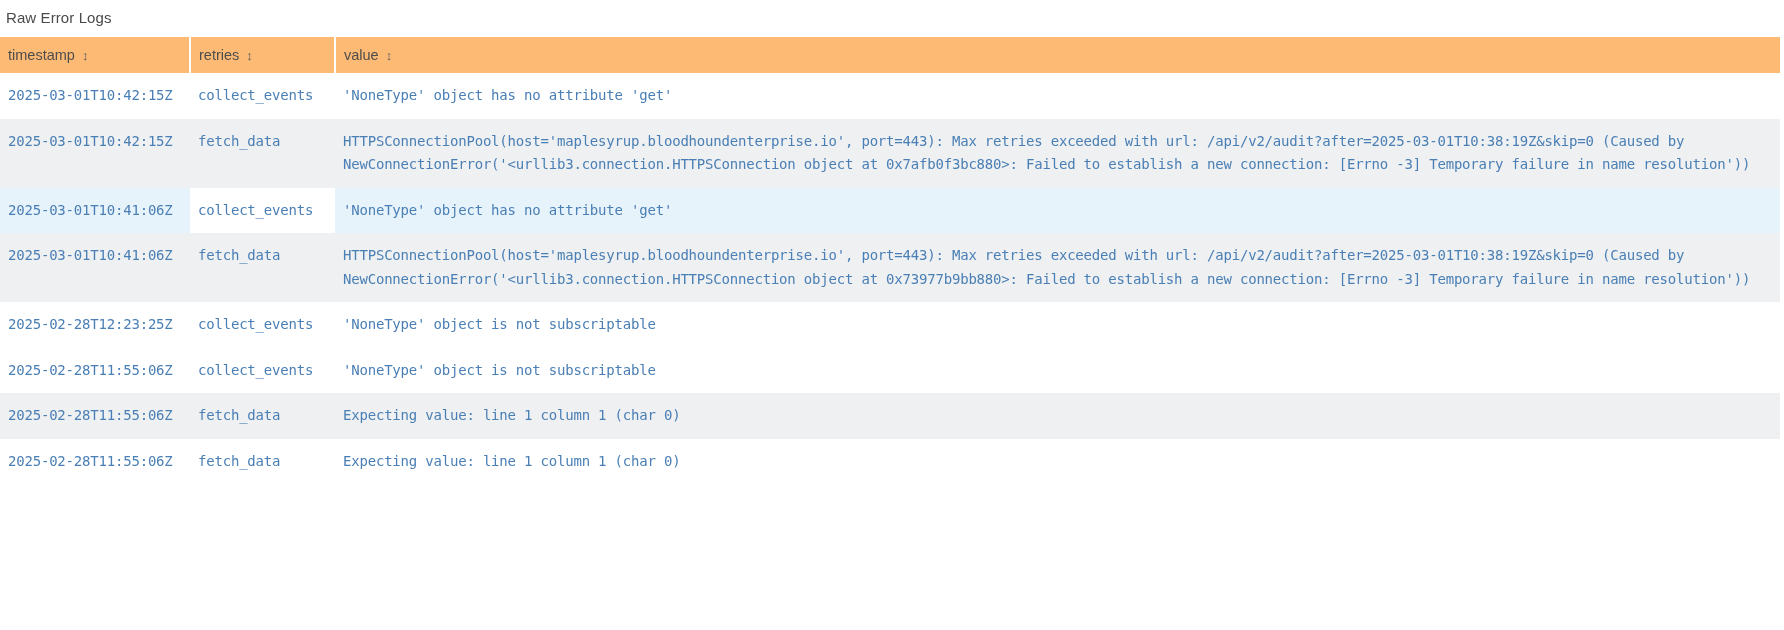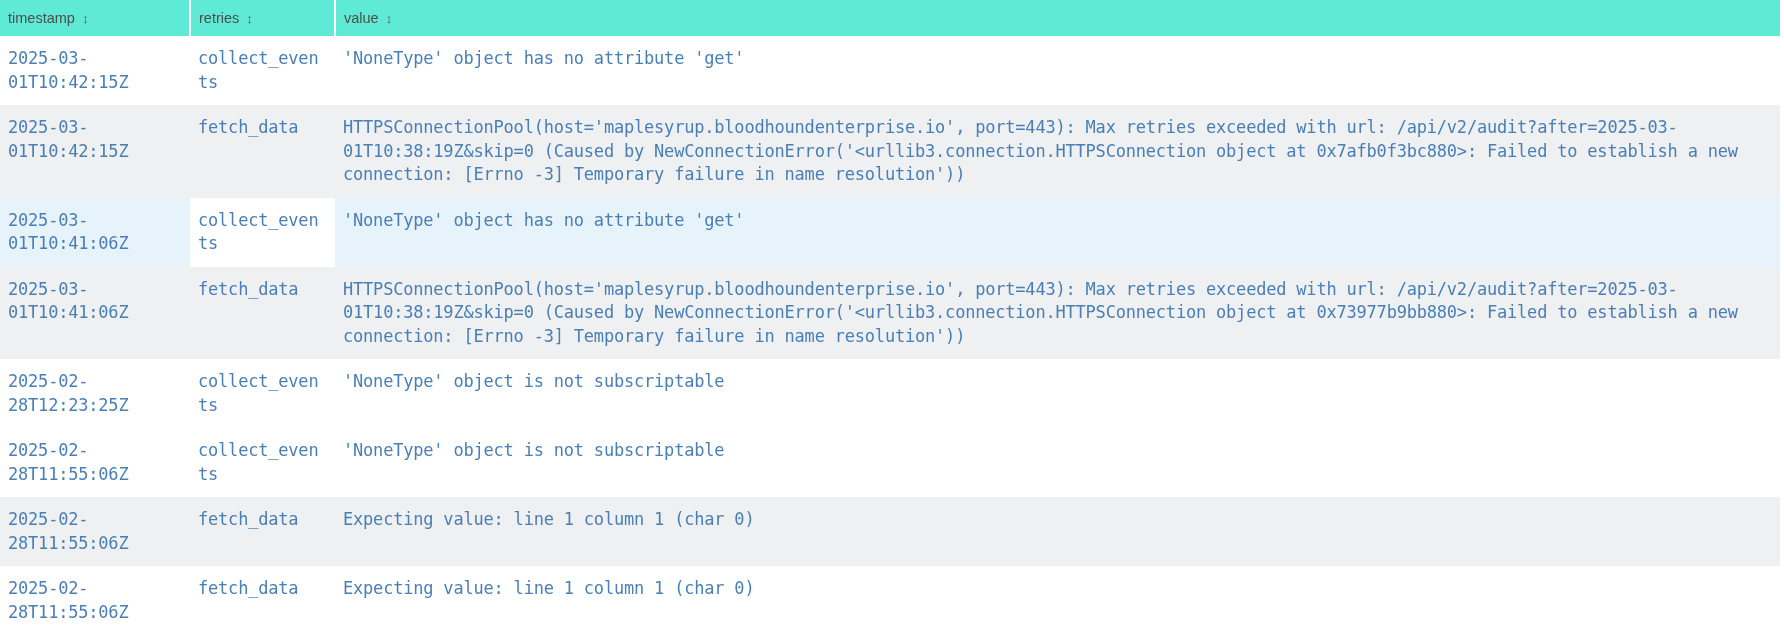--- a/index.html
+++ b/index.html
@@ -30,21 +30,21 @@
   }
 
   table.logs {
     border-collapse: collapse;
     width: 1780px;
     table-layout: fixed;
     background: #ffffff;
   }
 
   table.logs thead th {
-    background: #5eead4;
+    background: #fdba74;
     color: #4d4d4d;
     font-weight: normal;
     font-size: 14.5px;
     text-align: left;
     padding: 9px 10px 9px 8px;
     border-right: 2px solid #ffffff;
     height: 18px;
     vertical-align: middle;
     white-space: nowrap;
   }
@@ -62,21 +62,21 @@
     display: inline-block;
     font-size: 13px;
     line-height: 1;
     color: #5d5d5d;
     position: relative;
     top: 0px;
   }
 
   table.logs tbody td {
     font-family: "DejaVu Sans Mono", monospace;
-    font-size: 17px;
+    font-size: 14px;
     color: #4a7fb5;
     padding: 11px 8px 11px 8px;
     vertical-align: top;
     line-height: 23.5px;
     letter-spacing: -0.2px;
     word-break: break-word;
   }
 
   table.logs tbody tr.even td {
     background: #ffffff;
@@ -93,20 +93,21 @@
 
   .col-ts   { width: 190px; }
   .col-fn   { width: 145px; }
   .col-err  { width: auto; }
 </style>
 </head>
 <body>
 
 <div class="panel">
 
+  <div class="panel-title">Raw Error Logs</div>
 
   <table class="logs">
     <colgroup>
       <col class="col-ts">
       <col class="col-fn">
       <col class="col-err">
     </colgroup>
     <thead>
       <tr>
         <th>

